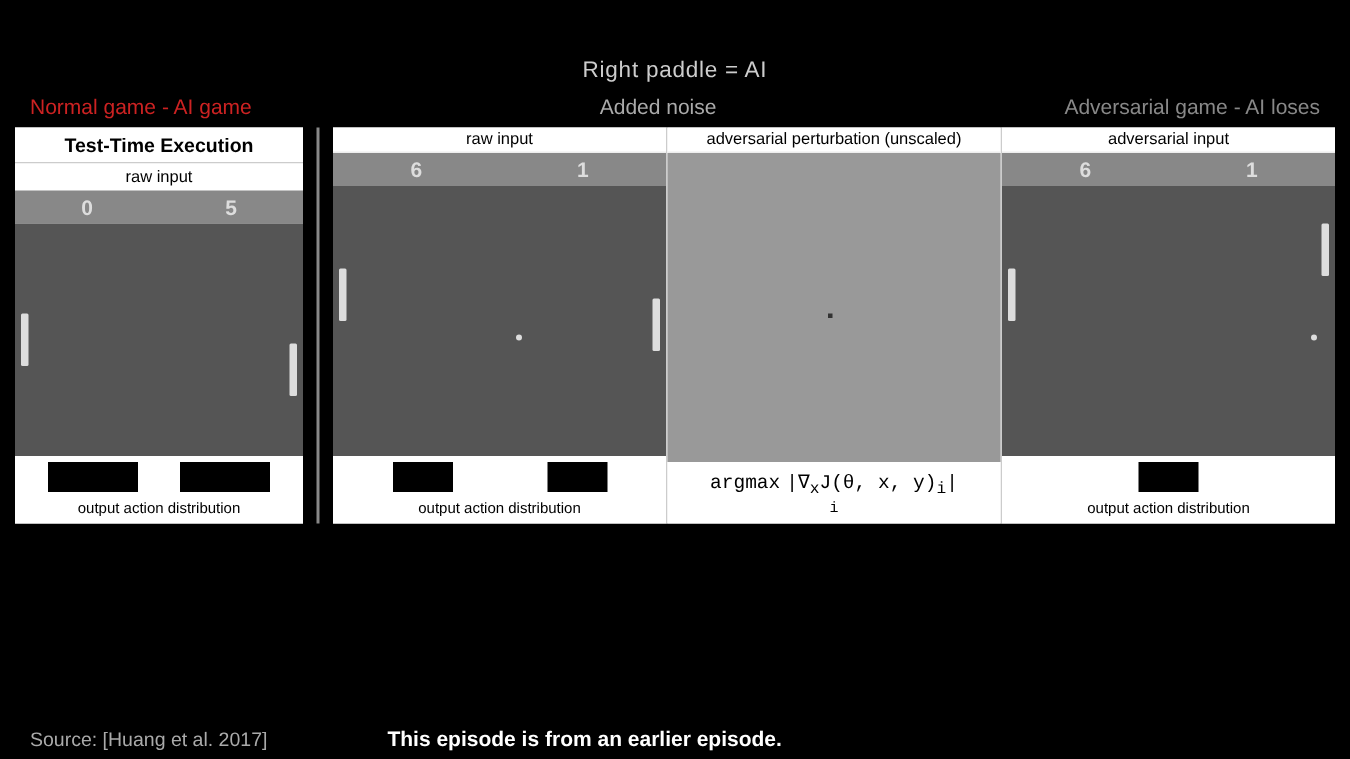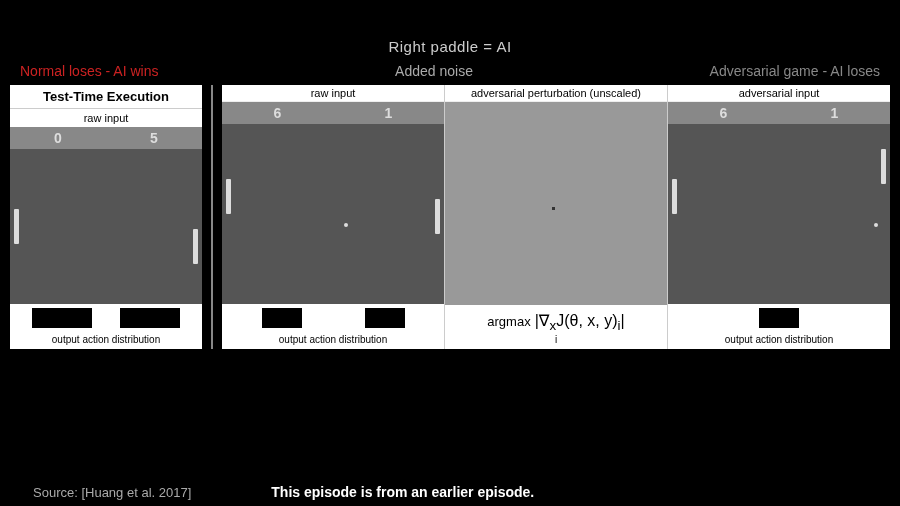--- a/index.html
+++ b/index.html
@@ -135,27 +135,28 @@
     .formula-area {
       background: #fff;
       color: #000;
       display: flex;
       flex-direction: column;
       align-items: center;
       justify-content: center;
       font-size: 12px;
       padding: 4px;
       text-align: center;
+      font-family: Liberation Mono, monospace;
     }
 
     
     .bottom-bar {
       position: absolute;
       bottom: 0;
-      left: 13px;
+      left: 0;
       right: 0;
       display: flex;
       align-items: center;
       padding: 6px 20px;
       background: #000;
     }
 
     .source-text {
       font-size: 13px;
       color: #aaa;
@@ -209,21 +210,21 @@
     }
   </style>
 </head>
 <body>
 
 <div class="top-label">
   <span>Right paddle = AI</span>
 </div>
 
 <div class="section-labels">
-  <span class="label-normal">Normal loses - AI wins</span>
+  <span class="label-normal">Normal game - AI game</span>
   <span class="label-noise">Added noise</span>
   <span class="label-adversarial">Adversarial game - AI loses</span>
 </div>
 
 <div class="main-content" style="margin-top:2px;">
 
   <div class="panel panel-left">
     <div class="panel-title">Test-Time Execution</div>
     <div class="panel-sub">raw input</div>
 
@@ -274,21 +275,21 @@
       <div class="sub-col" style="border-right:1px solid #ccc;">
         <div class="sub-label">adversarial perturbation (unscaled)</div>
 
         <div style="flex:1; background:#999; position:relative;">
           <div style="position:absolute; width:3px; height:3px; background:#333; left:48%; top:52%;"></div>
         </div>
 
         <div class="formula-area" style="padding:6px 4px 4px;">
           <div style="display:flex; align-items:baseline; gap:4px;">
             <span style="font-size:13px;">argmax</span>
-            <span style="font-size:16px;">|∇<sub>x</sub>J(θ, x, y)<sub>i</sub>|</span>
+            <span style="font-size:13px;">|∇<sub>x</sub>J(θ, x, y)<sub>i</sub>|</span>
           </div>
           <div style="font-size:10px; text-align:center; margin-top:1px;">i</div>
         </div>
       </div>
 
       <div class="sub-col">
         <div class="sub-label">adversarial input</div>
         <div class="score-bar">
           <span>6</span>
           <span>1</span>

